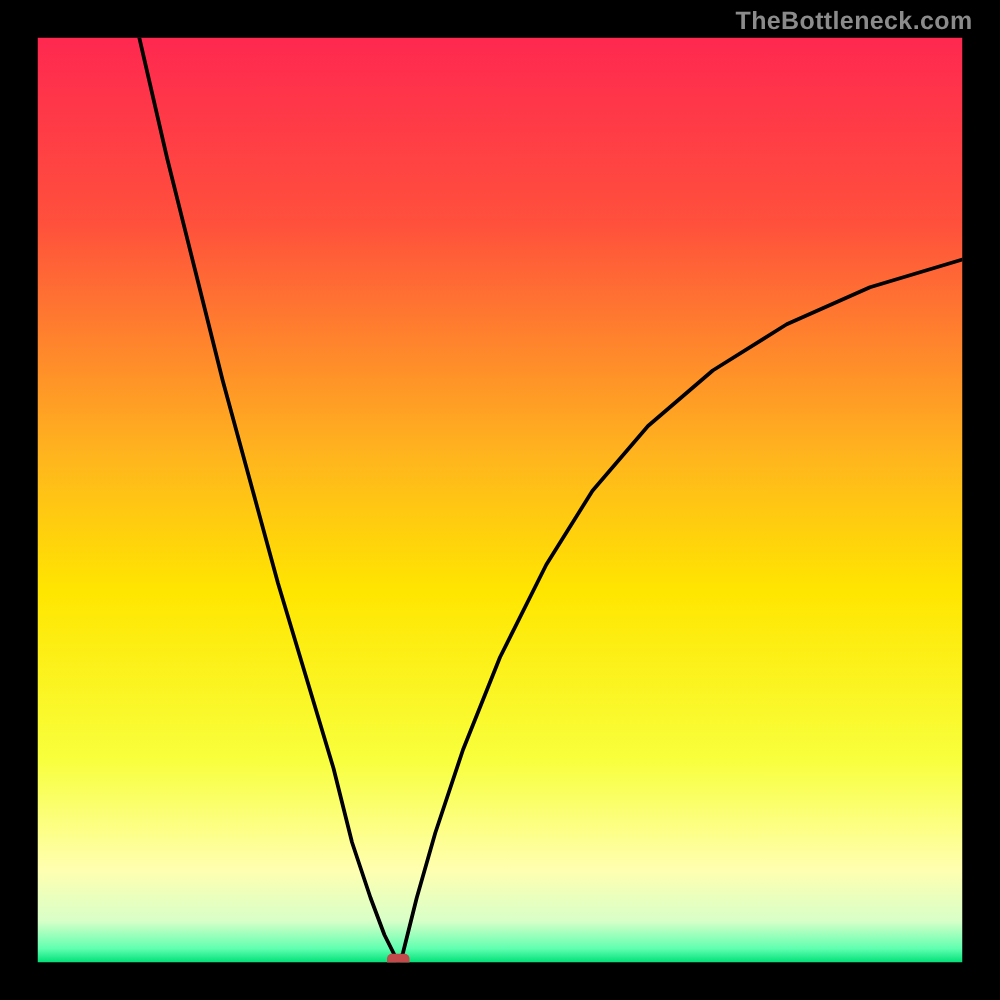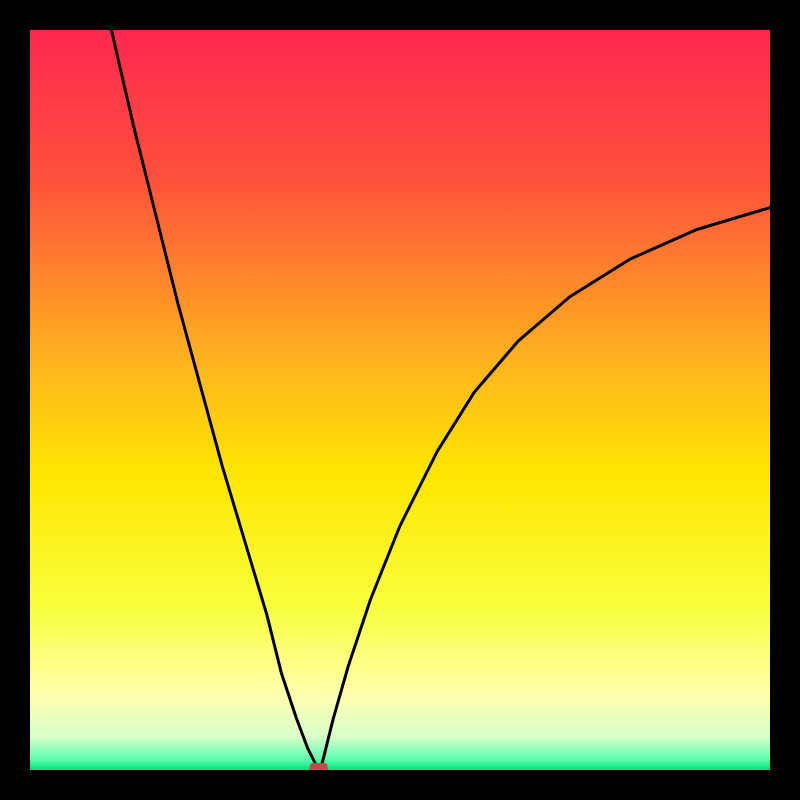--- a/index.html
+++ b/index.html
@@ -5,20 +5,21 @@
 html,body{margin:0;padding:0;width:800px;height:800px;background:#000;overflow:hidden}
 .outer{width:800px;height:800px;position:relative;background:#000}
 .watermark{position:absolute;top:6px;right:22px;font:600 20px Arial,Helvetica,sans-serif;color:#8b8b8b;letter-spacing:.3px}
 .plot{position:absolute;left:30px;top:30px;width:740px;height:740px}
 svg{display:block}
 </style>
 </head>
 <body>
 
 <div class="outer">
+  <div class="watermark">TheBottleneck.com</div>
   <div class="plot">
     <svg id="svg" width="740" height="740" viewBox="0 0 740 740">
       <defs>
         <linearGradient id="bg" x1="0" y1="0" x2="0" y2="1">
             <stop offset="0%" stop-color="#ff2850"></stop>
             <stop offset="20%" stop-color="#ff503c"></stop>
             <stop offset="45%" stop-color="#ffb41e"></stop>
             <stop offset="60%" stop-color="#ffe600"></stop>
             <stop offset="78%" stop-color="#f8ff3c"></stop>
             <stop offset="90%" stop-color="#ffffb0"></stop>

